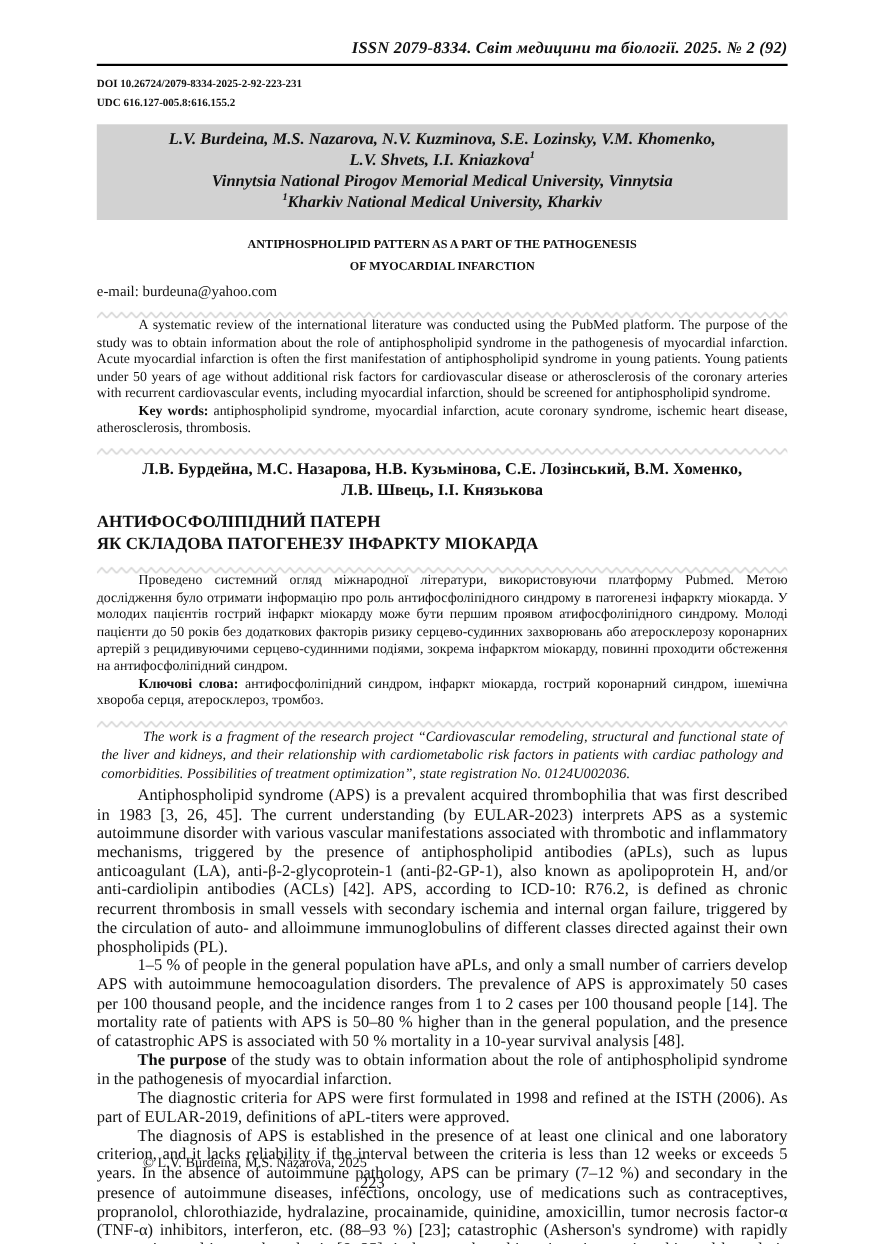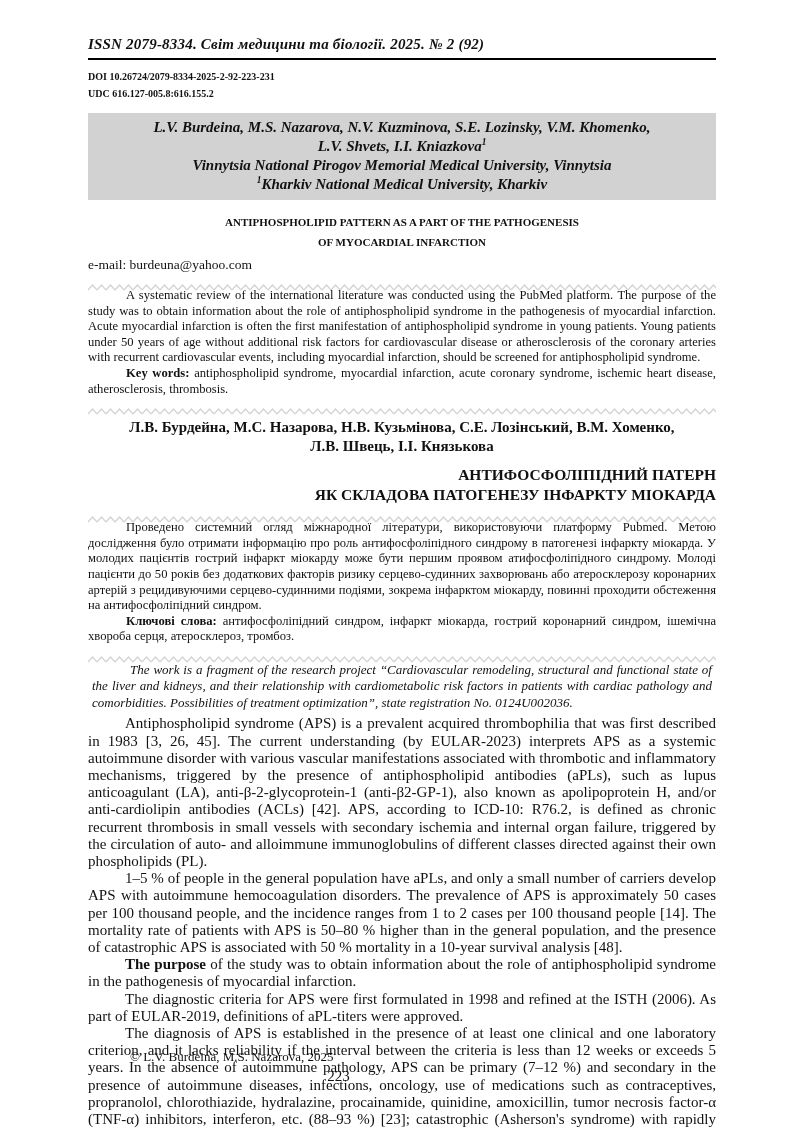--- a/index.html
+++ b/index.html
@@ -3,36 +3,36 @@
 <meta charset="utf-8">
 <style>
   html,body{margin:0;padding:0;}
   body{
     width:800px;height:1131px;background:#ffffff;
     font-family:"Liberation Serif","DejaVu Serif",serif;
     color:#111;position:relative;overflow:hidden;
   }
   .page{padding:36px 84px 0 88px;}
   
-  .issn{font-size:15px;font-weight:bold;font-style:italic;text-align:left;letter-spacing:.2px;}
+  .issn{font-size:15px;font-weight:bold;font-style:italic;text-align:right;letter-spacing:.2px;}
   .rule{border-bottom:2px solid #000;margin-top:5px;}
   .doi-block{margin-top:8px;font-weight:bold;font-size:10px;line-height:17px;}
   
   .authors-box{background:#d2d2d2;margin-top:11px;padding:5px 6px 6px;text-align:center;
     font-weight:bold;font-size:15px;line-height:19px;}
   .title-en{margin-top:12px;text-align:center;font-weight:bold;font-size:11px;line-height:20px;}
   .email{ font-size:13.5px;margin-top:5px;}
   
   .zigzag{height:7px;margin:4px 0;}
   
   .abs{font-size:12.6px;line-height:15.6px;text-align:justify;}
   .abs p{margin:0;text-indent:38px;}
   
   .authors-ua{margin-top:10px;text-align:center;font-weight:bold;font-size:15px;line-height:19px;font-family:Liberation Serif, serif;}
-  .title-ua{margin-top:9px;text-align:right;font-weight:bold;font-size:15.5px;line-height:20px;margin-bottom:4px;}
+  .title-ua{margin-top:9px;text-align:left;font-weight:bold;font-size:15.5px;line-height:20px;margin-bottom:4px;}
   
   .note{font-style:italic;font-size:13px;line-height:16.5px;text-align:justify;margin:6px 0 4px;}
   .note p{margin:4px;text-indent:38px;}
   
   .body-text{font-size:15px;line-height:17.2px;text-align:justify;margin-top:4px;}
   .body-text p{margin:0;text-indent:37px;}
   sup{font-size:62%;vertical-align:super;line-height:0;}
   
   .copyright{position:absolute;left:130px;top:1049px;font-size:13px;}
   .pageno{position:absolute;left:0;width:677px;top:1068px;text-align:center;font-size:15px;}

